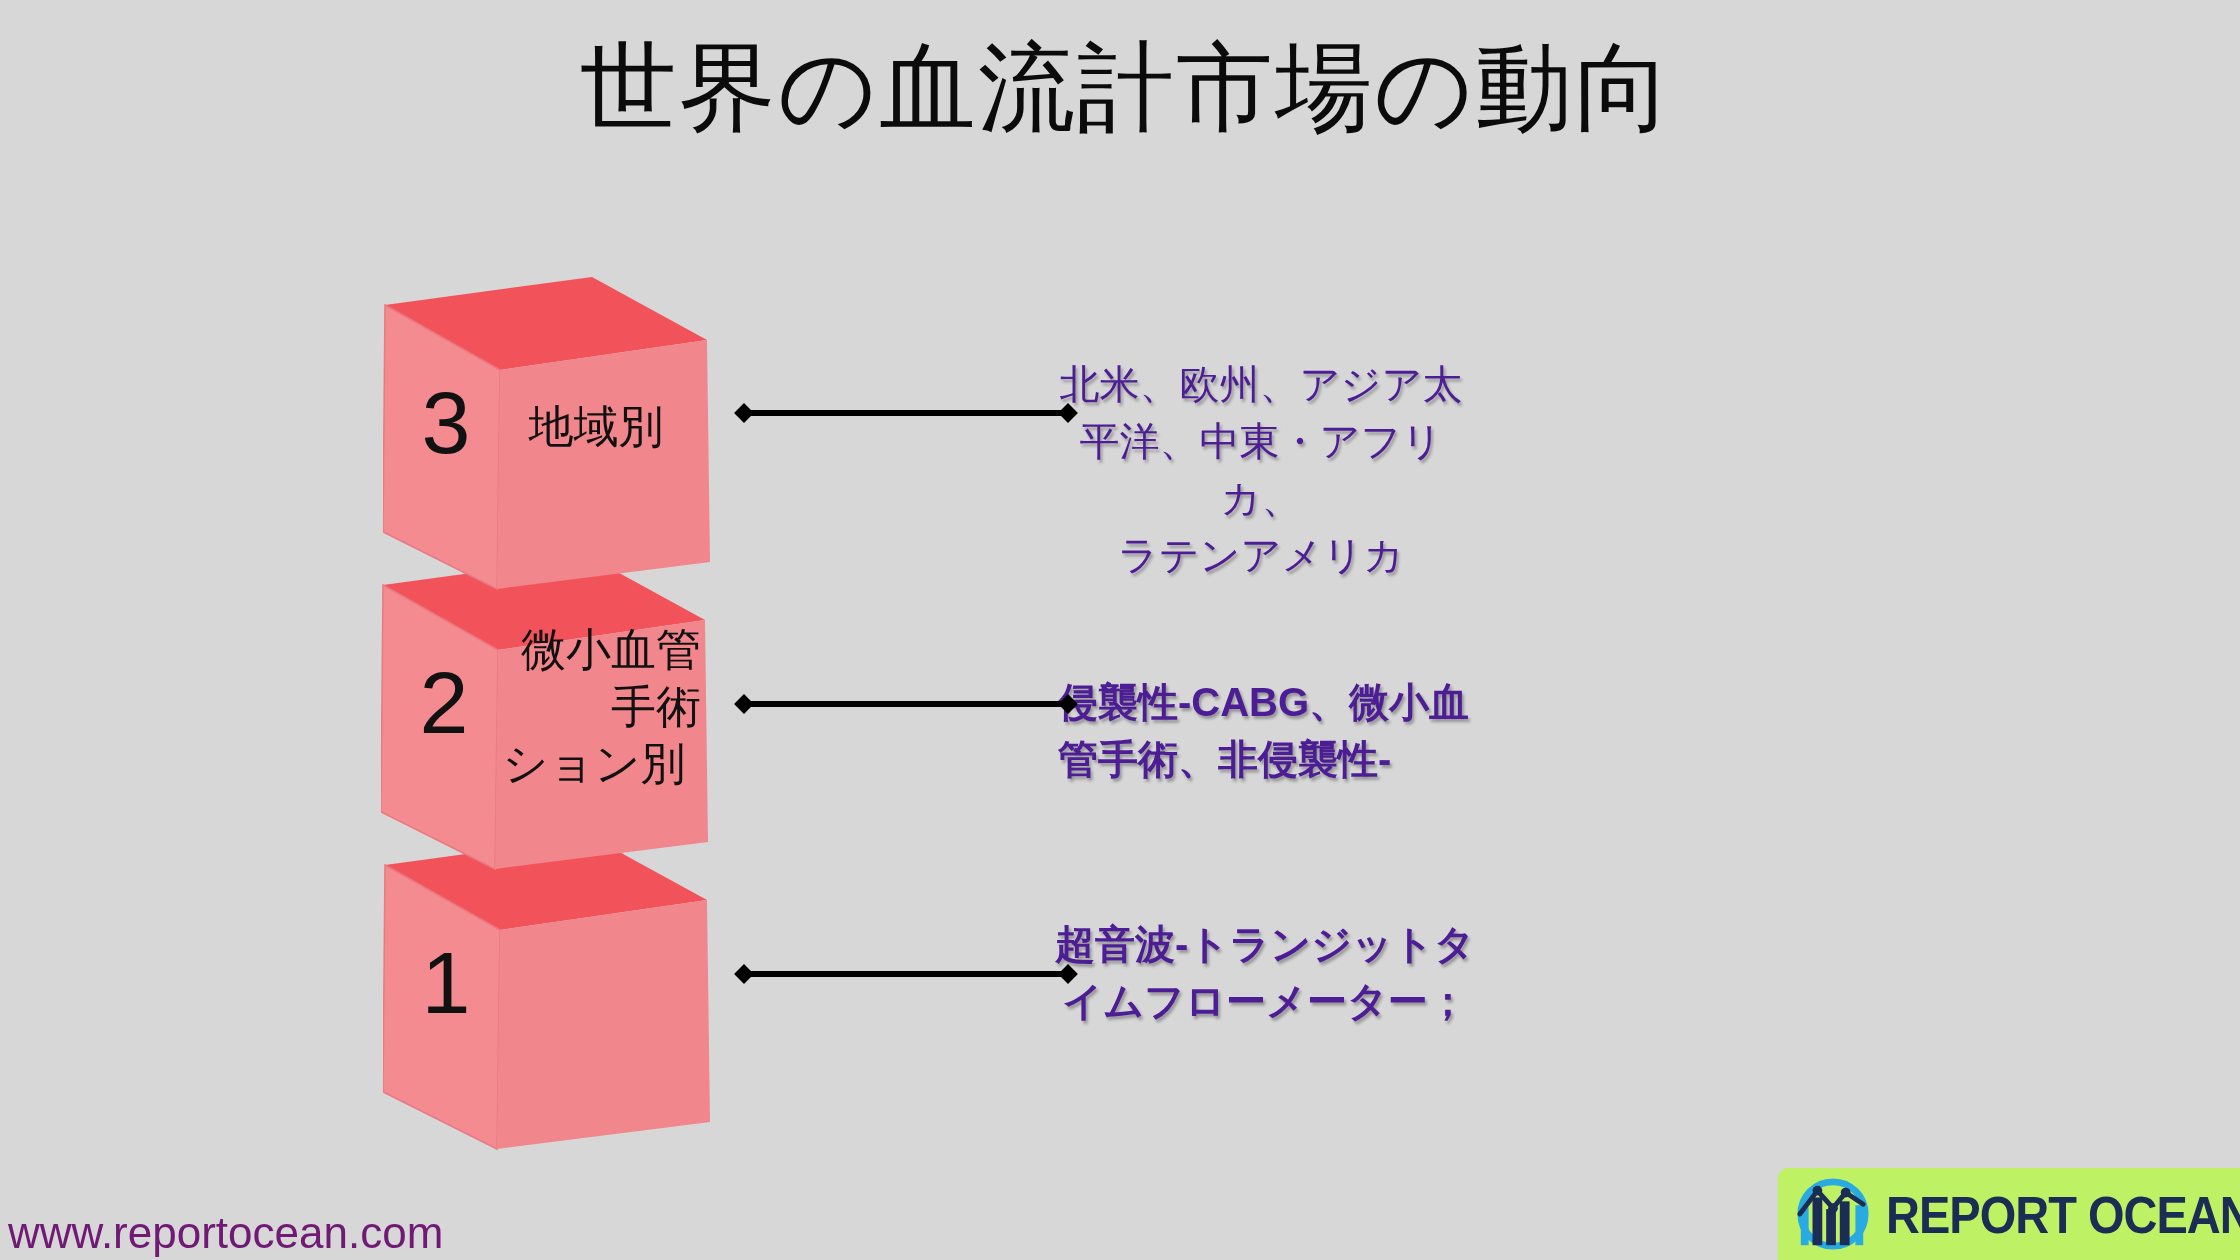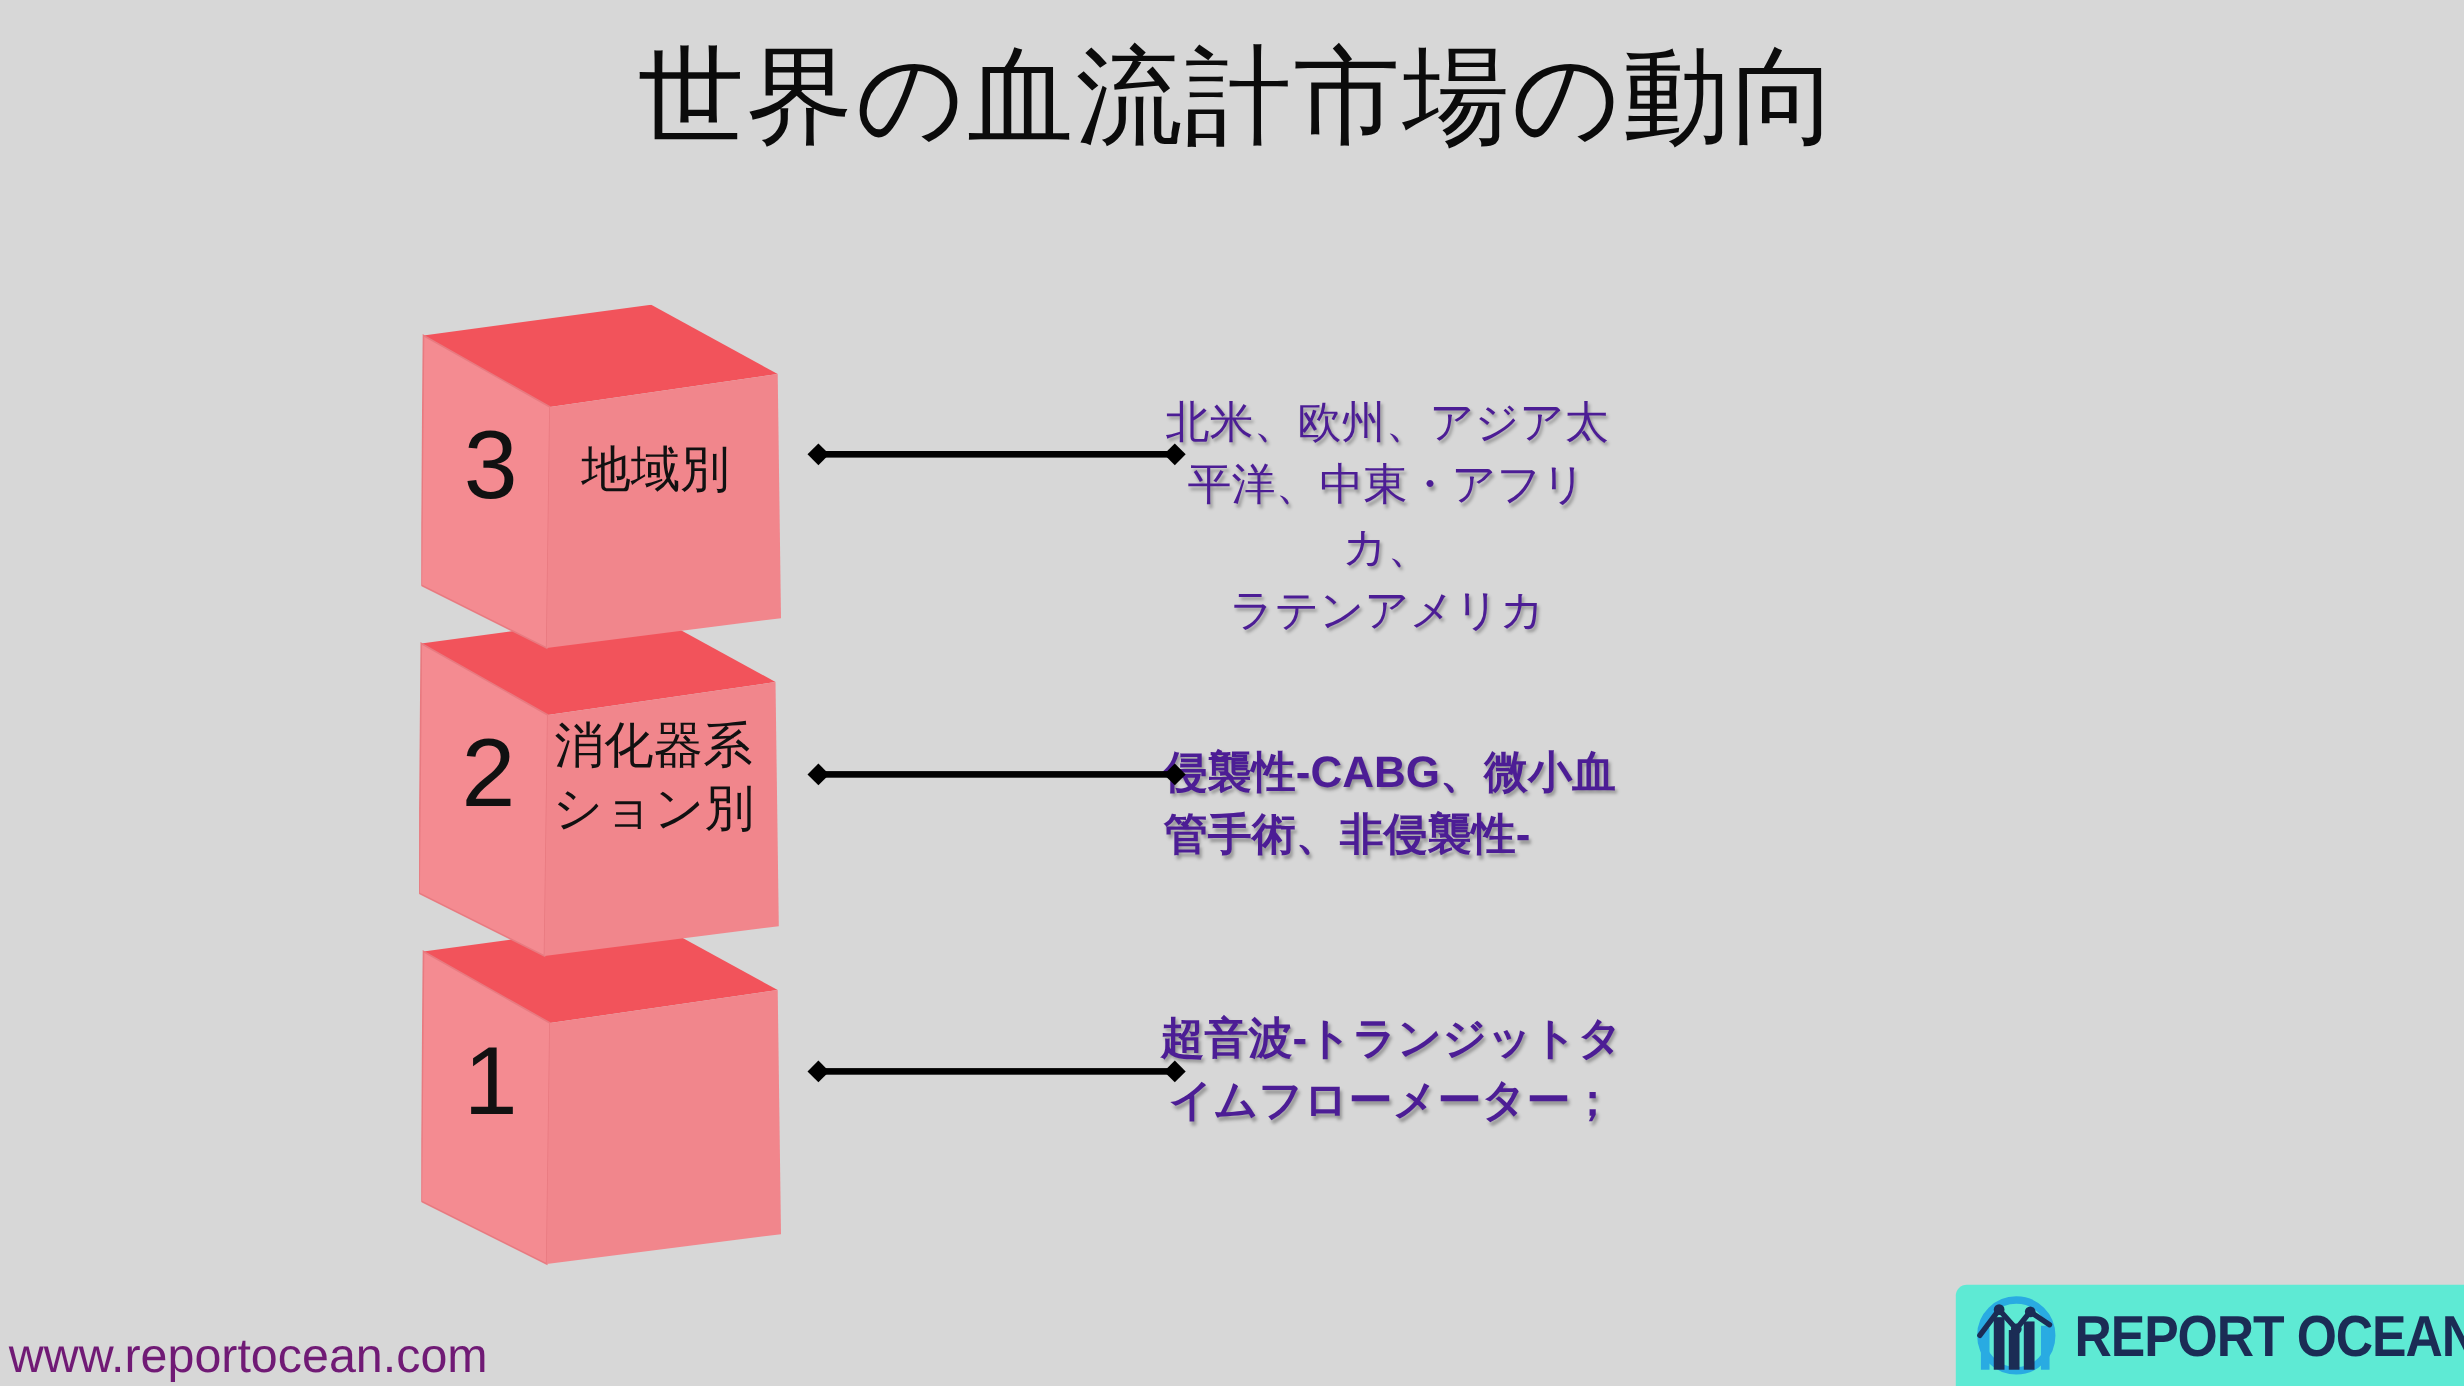--- a/index.html
+++ b/index.html
@@ -70,21 +70,21 @@
 
   
   .site-url {
     position:absolute; left:8px; top:1208px;
     font-size:44px; font-weight:400; color:#701a75;
   }
 
   
   .logo-box {
     position:absolute; left:1778px; top:1168px; width:462px; height:92px;
-    background:#5eead4; border-radius:10px 0 0 0;
+    background:#bef264; border-radius:10px 0 0 0;
     display:flex; align-items:center; z-index:50;
   }
   .logo-icon { margin-left:16px; width:78px; height:78px; flex:0 0 auto; }
   .logo-text {
     margin-left:14px;
     font-size:47px; font-weight:700; letter-spacing:-1px;
     color:#1B2C55; white-space:nowrap;
     transform:scaleY(1.12); transform-origin:center;
   }
 </style>
@@ -107,21 +107,21 @@
 </div>
 
 <div class="cube c2">
   <svg width="330" height="318" viewBox="0 0 330 318">
     <polygon class="face-top" points="2,28 209,0 324,63 117,93"></polygon>
     <polygon class="face-left face-edge" points="2,28 117,93 114,312 0,255"></polygon>
     <polygon class="face-front" points="117,93 324,63 327,285 114,312"></polygon>
   </svg>
   <div class="cube-num">2</div>
   <div class="cube-label">
-    <span>消化器系</span>
+    <span>微小血管手術</span>
       <span>ション別</span>
   </div>
 </div>
 
 <div class="cube c1">
   <svg width="330" height="318" viewBox="0 0 330 318">
     <polygon class="face-top" points="2,28 209,0 324,63 117,93"></polygon>
     <polygon class="face-left face-edge" points="2,28 117,93 114,312 0,255"></polygon>
     <polygon class="face-front" points="117,93 324,63 327,285 114,312"></polygon>
   </svg>

